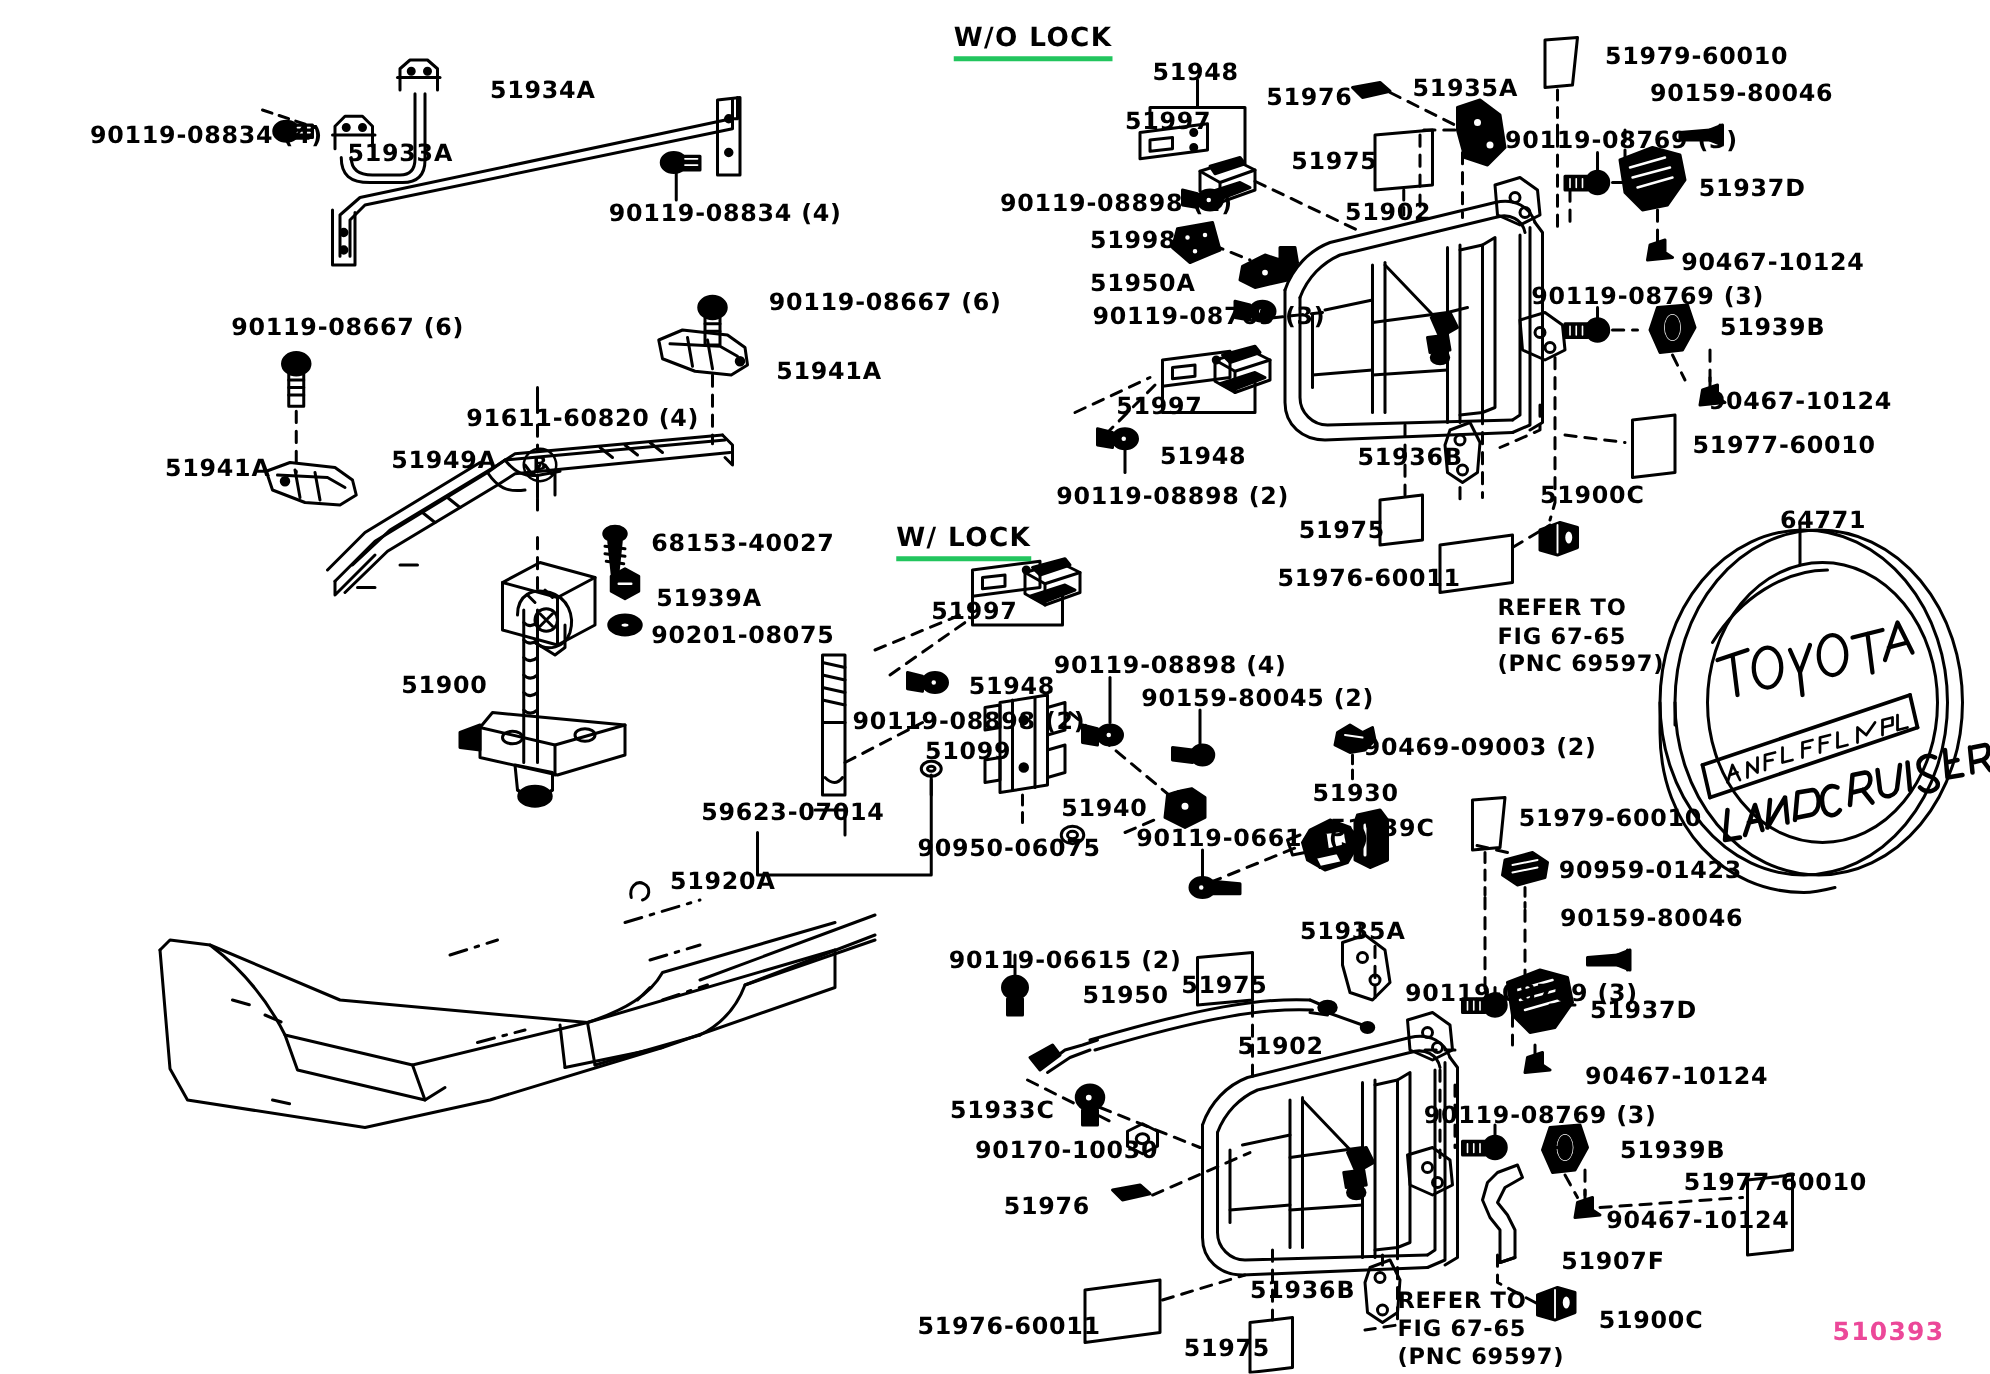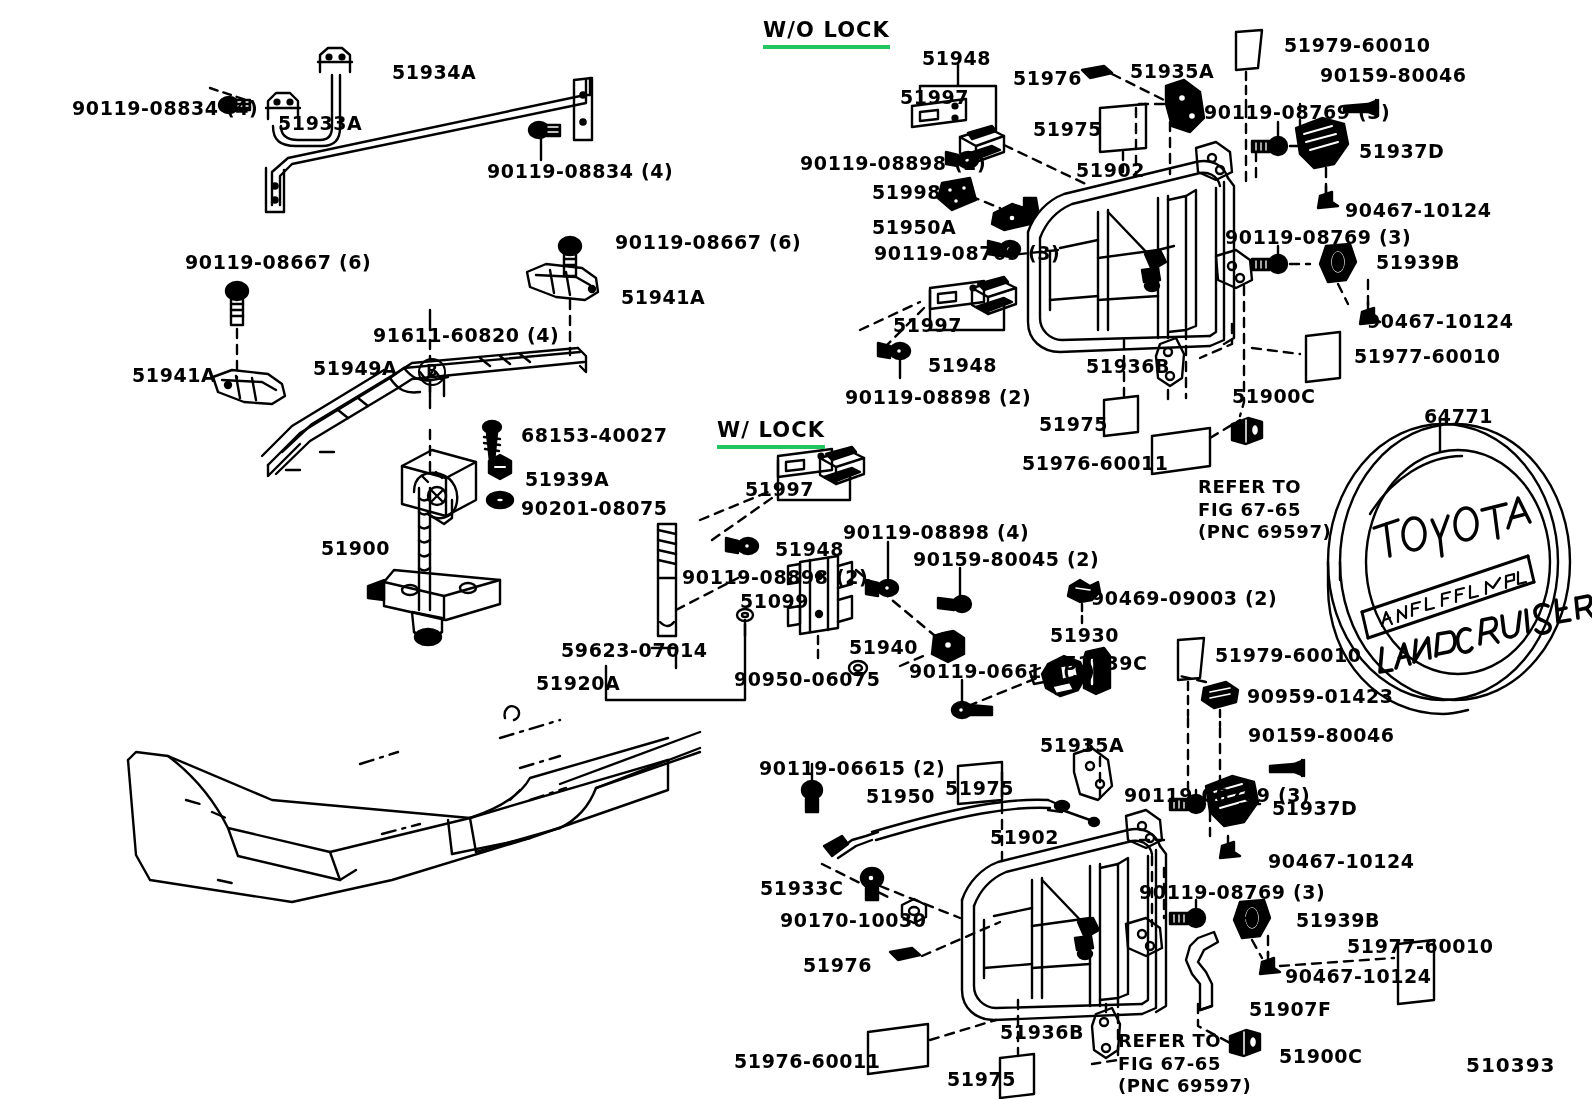--- a/index.html
+++ b/index.html
@@ -41,21 +41,21 @@
     color:#000;
     white-space:pre;
     line-height:1.25;
   }
   .fignum{
     position:absolute;
     font-family:"DejaVu Sans","Liberation Sans",sans-serif;
     font-weight:bold;
     font-size:20px;
     letter-spacing:1px;
-    color:#000000;
+    color:#ec4899;
   }
   .circB{
     position:absolute;
     width:24px;height:24px;border:2.5px solid #000;border-radius:50%;
     font-size:15px;font-weight:bold;text-align:center;line-height:22px;
     font-family:"DejaVu Sans","Liberation Sans",sans-serif;
   }
 </style>
 </head>
 <body>
@@ -777,21 +777,21 @@
       <div class="lbl" style="left: 615px; top: 231px;">90119-08667 (6)</div>
       <div class="lbl" style="left: 373px; top: 324px;">91611-60820 (4)</div>
       <div class="lbl" style="left: 621px; top: 286px;">51941A</div>
       <div class="lbl" style="left: 132px; top: 364px;">51941A</div>
       <div class="lbl" style="left: 313px; top: 357px;">51949A</div>
       <div class="lbl" style="left: 521px; top: 424px;">68153-40027</div>
       <div class="lbl" style="left: 525px; top: 468px; text-align: right;">51939A</div>
       <div class="lbl" style="left: 521px; top: 497px;">90201-08075</div>
       <div class="lbl" style="left: 321px; top: 537px;">51900</div>
       <div class="lbl" style="left: 561px; top: 639px;">59623-07014</div>
-      <div class="lbl" style="left: 536px; top: 672px;">51920A</div>
+      <div class="lbl" style="left: 536px; top: 694px;">51920A</div>
       <div class="lbl" style="left: 922px; top: 47px;">51948</div>
       <div class="lbl" style="left: 900px; top: 86px;">51997</div>
       <div class="lbl" style="left: 1013px; top: 67px;">51976</div>
       <div class="lbl" style="left: 1130px; top: 60px;">51935A</div>
       <div class="lbl" style="left: 1284px; top: 34px;">51979-60010</div>
       <div class="lbl" style="left: 1320px; top: 64px;">90159-80046</div>
       <div class="lbl" style="left: 1204px; top: 101px;">90119-08769 (3)</div>
       <div class="lbl" style="left: 1033px; top: 118px;">51975</div>
       <div class="lbl" style="left: 1359px; top: 140px;">51937D</div>
       <div class="lbl" style="left: 800px; top: 152px;">90119-08898 (2)</div>

